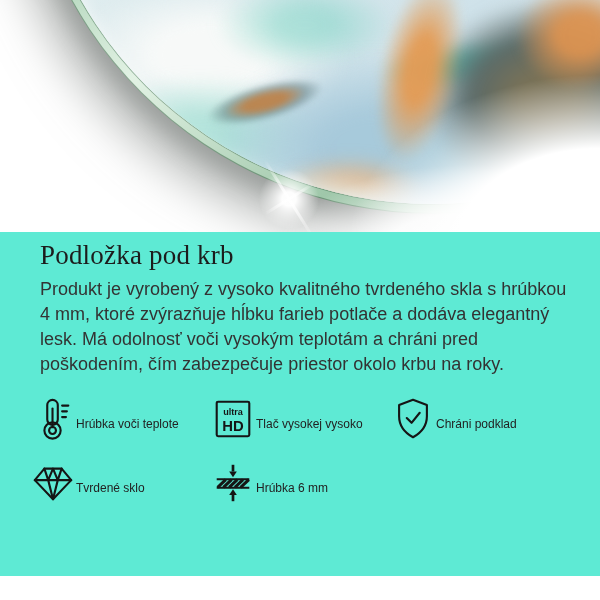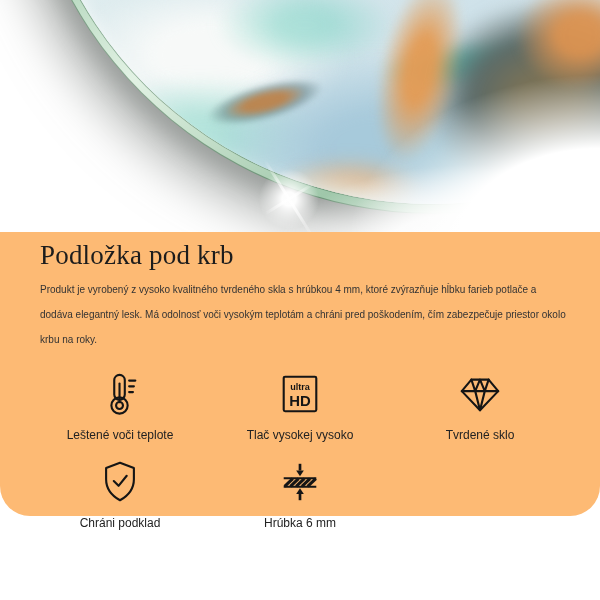--- a/index.html
+++ b/index.html
@@ -1,20 +1,20 @@
 <!DOCTYPE html>
 <html><head>
 <meta charset="utf-8">
 <style>
   html,body{margin:0;padding:0;}
   body{
     width:600px;height:600px;overflow:hidden;background:#ffffff;
     font-family:"Liberation Sans", sans-serif;color:#1f1f1f;
   }
-  .page{position:relative;width:600px;height:516px;background:#fdba74;border-radius:30px;}
+  .page{position:relative;width:600px;height:576px;background:#5eead4;}
 
   
   .hero{position:relative;width:600px;height:232px;overflow:hidden;background:#fff;}
   .glass-shadow{
     position:absolute;left:20px;top:-612px;width:824px;height:824px;border-radius:50%;
     box-shadow:-20px 30px 48px rgba(105,112,108,.5), -6px 12px 20px rgba(105,112,108,.35);
   }
   .glass-edge{
     position:absolute;left:20px;top:-612px;width:824px;height:824px;border-radius:50%;
     background:linear-gradient(150deg,#d8ecda 8%,#9ec9aa 42%,#e2f2e4 58%,#86b794 82%);
@@ -52,29 +52,29 @@
   .ray2{width:56px;transform:translate(-50%,-50%) rotate(-32deg);}
 
   
   .content{padding:0 40px;}
   .title{
     margin:4px 0 0;font-family:"Liberation Serif", serif;font-weight:400;
     font-size:27px;line-height:39px;color:#1c1c1c;letter-spacing:.2px;
   }
   .title span{display:block;}
   .desc{
-    margin:2px 0 4px;width:527px;font-size:10px;line-height:25px;color:#333;
+    margin:2px 0 4px;width:527px;font-size:18px;line-height:25px;color:#333;
   }
 
   
   .features{
     margin:18px 30px 0;display:grid;grid-template-columns:repeat(3,1fr);
     row-gap:16px;
   }
-  .feature{display:flex;flex-direction:column;align-items:center;text-align:center;}
+  .feature{display:flex;flex-direction:row;align-items:center;text-align:center;}
   .feature .icon-box{height:48px;display:flex;align-items:flex-end;justify-content:center;}
   .feature svg{display:block;}
   .feature-label{margin-top:10px;font-size:12px;color:#222;line-height:14px;}
   .stroke{fill:none;stroke:#151515;stroke-width:2.2;stroke-linecap:round;stroke-linejoin:round;}
 </style>
 </head>
 <body>
 
 <div class="page">
 
@@ -116,52 +116,52 @@
         <svg width="46" height="48" viewBox="0 0 48 48">
           <circle class="stroke" cx="23.5" cy="36" r="8.5"></circle>
           <rect class="stroke" x="18" y="4" width="11" height="26" rx="5.5" fill="#fff"></rect>
           <line class="stroke" x1="23.5" y1="13" x2="23.5" y2="32.5"></line>
           <circle class="stroke" cx="23.5" cy="36" r="3.6"></circle>
           <line class="stroke" x1="33.5" y1="10" x2="40" y2="10"></line>
           <line class="stroke" x1="33.5" y1="16" x2="38.5" y2="16"></line>
           <line class="stroke" x1="33.5" y1="22" x2="37.5" y2="22"></line>
         </svg>
       </div>
-      <div class="feature-label">Leštené voči teplote</div>
+      <div class="feature-label">Hrúbka voči teplote</div>
     </div>
 
     <div class="feature">
       <div class="icon-box">
         <svg width="46" height="48" viewBox="0 0 48 48">
           <rect class="stroke" x="7" y="6" width="34" height="36" rx="1.5" stroke-width="2.6"></rect>
           <text x="24" y="20" text-anchor="middle" font-family="Liberation Sans, sans-serif" font-size="9.5" font-weight="600" fill="#151515">ultra</text>
           <text x="24" y="36" text-anchor="middle" font-family="Liberation Sans, sans-serif" font-size="15.5" font-weight="bold" fill="#151515">HD</text>
         </svg>
       </div>
       <div class="feature-label">Tlač vysokej vysoko</div>
     </div>
 
     <div class="feature">
       <div class="icon-box">
         <svg width="46" height="48" viewBox="0 0 48 48">
+          <path class="stroke" d="M24 4 L38.5 9.5 V21 C38.5 31.5 32 38.5 24 43 C16 38.5 9.5 31.5 9.5 21 V9.5 Z"></path>
+          <polyline class="stroke" points="17.5,23 22.5,28 31,17.5" stroke-width="2.6"></polyline>
+        </svg>
+      </div>
+      <div class="feature-label">Chráni podklad</div>
+    </div>
+
+    <div class="feature">
+      <div class="icon-box">
+        <svg width="46" height="48" viewBox="0 0 48 48">
           <path class="stroke" stroke-width="2" d="M15 9 L33 9 L43 21 L24 41 L5 21 Z"></path>
           <path class="stroke" stroke-width="2" d="M5 21 H43 M15 9 L19 21 L24 9 L29 21 L33 9 M19 21 L24 41 L29 21"></path>
         </svg>
       </div>
       <div class="feature-label">Tvrdené sklo</div>
-    </div>
-
-    <div class="feature">
-      <div class="icon-box">
-        <svg width="46" height="48" viewBox="0 0 48 48">
-          <path class="stroke" d="M24 4 L38.5 9.5 V21 C38.5 31.5 32 38.5 24 43 C16 38.5 9.5 31.5 9.5 21 V9.5 Z"></path>
-          <polyline class="stroke" points="17.5,23 22.5,28 31,17.5" stroke-width="2.6"></polyline>
-        </svg>
-      </div>
-      <div class="feature-label">Chráni podklad</div>
     </div>
 
 
     <div class="feature">
       <div class="icon-box">
         <svg width="46" height="48" viewBox="0 0 48 48">
           <g stroke="#151515" stroke-width="2" fill="none">
             <line x1="7" y1="20" x2="41" y2="20"></line>
             <line x1="7" y1="29" x2="41" y2="29"></line>
           </g>

